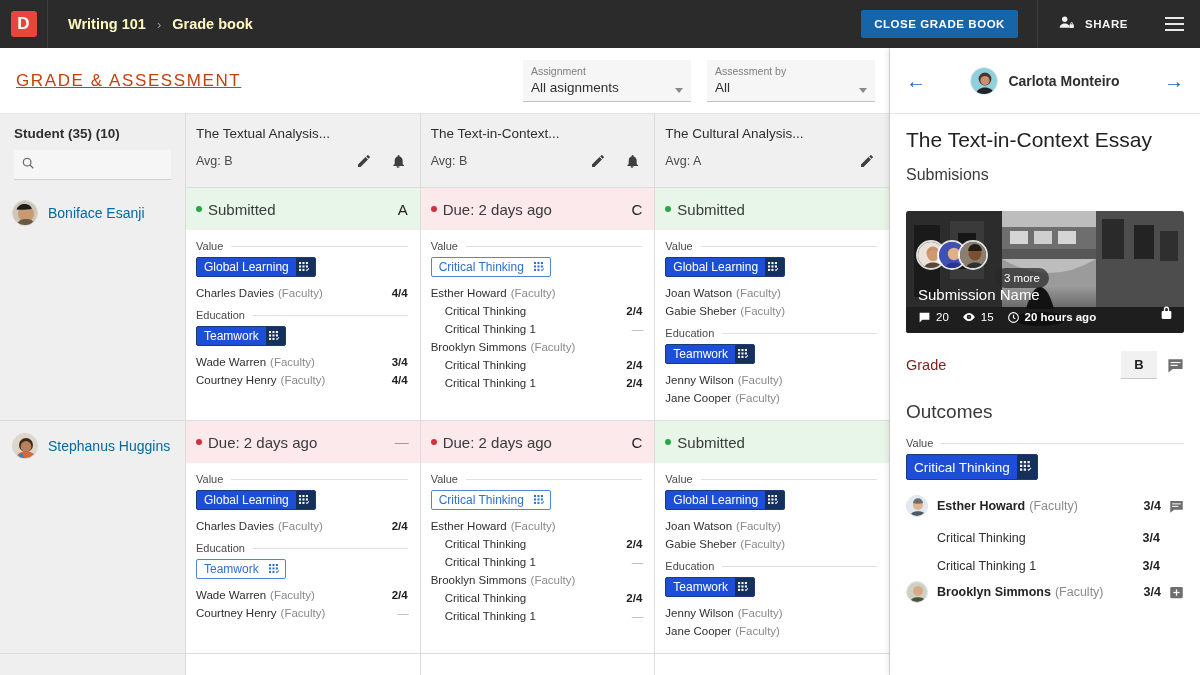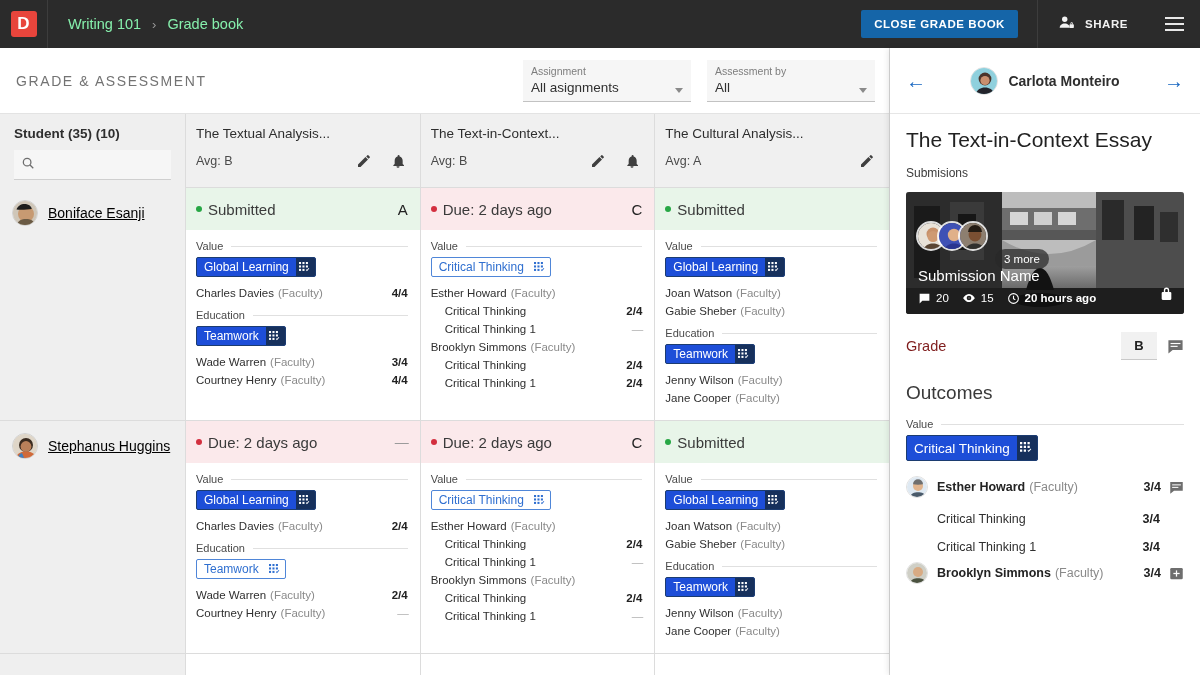--- a/index.html
+++ b/index.html
@@ -18,21 +18,21 @@
     display: flex; align-items: center; flex: 0 0 48px;
   }
   .logo-wrap { width: 48px; height: 48px; display:flex; align-items:center; justify-content:center;
     border-right: 1px solid #3d3d3d; }
   .logo {
     width: 26px; height: 26px; background: #e8453c; border-radius: 3px;
     color: #fff; font-weight: bold; font-size: 17px;
     display: flex; align-items: center; justify-content: center;
   }
   .breadcrumb { display: flex; align-items: center; margin-left: 20px; font-size: 14.5px; color: #f0f0f0; }
-  .breadcrumb .crumb { color: #86efac; }
+  .breadcrumb .crumb { color: #fef9c3; font-weight: bold; }
   .breadcrumb .sep { margin: 0 11px; color: #9a9a9a; font-size: 13px; }
   .topbar-right { margin-left: auto; display: flex; align-items: center; height: 48px; }
   .close-gb-btn {
     background: #1565a8; color: #fff; border: none; border-radius: 2px;
     font-size: 11.5px; font-weight: bold; letter-spacing: .55px;
     padding: 8px 13px; cursor: pointer; font-family: inherit;
   }
   .topbar-div { width: 1px; height: 48px; background: #3d3d3d; margin-left: 19px; }
   .share-btn { display:flex; align-items:center; gap: 10px; padding: 0 20px; height: 48px; cursor: pointer; }
   .share-label { font-size: 11.5px; font-weight: bold; letter-spacing: .55px; color: #f2f2f2; }
@@ -41,21 +41,21 @@
 
   
   .body { flex: 1; display: flex; min-height: 0; position: relative; }
   .left-pane { width: 890px; display: flex; flex-direction: column; min-width: 0; background:#fff;
     border-right: 1px solid #d8d8d8; }
 
   .page-head {
     height: 66px; flex: 0 0 66px; display: flex; align-items: center;
     padding: 0 14px 0 16px; border-bottom: 1px solid #e3e3e3; background: #fff;
   }
-  .page-title { font-size: 14px; letter-spacing: 1.6px; color: #737373; font-weight: normal; }
+  .page-title { font-size: 17px; letter-spacing: 1.6px; color: #c2410c; font-weight: normal; text-decoration: underline; }
   .head-controls { margin-left: auto; display: flex; gap: 16px; }
   .field {
     width: 168px; border-bottom: 1px solid #c2c2c2; background: #f6f6f6;
     padding: 5px 8px 4px 8px; position: relative; cursor: pointer;
   }
   .field-label { font-size: 10.5px; color: #7d7d7d; line-height: 13px; }
   .field-value { font-size: 13.5px; color: #303030; line-height: 19px; }
   .caret {
     position: absolute; right: 8px; bottom: 8px;
     width: 0; height: 0; border-left: 4.5px solid transparent; border-right: 4.5px solid transparent;
@@ -68,21 +68,21 @@
   .student-head { padding: 12px 14px 0 14px; height: 74px; }
   .student-head-title { font-size: 13.5px; color: #2e2e2e; font-weight: bold; }
   .search-box { margin-top: 9px; height: 30px; background: #f6f6f6; border-bottom: 1px solid #cfcfcf;
     display: flex; align-items: center; padding-left: 7px; }
   .search-box input { border: none; background: transparent; outline: none; font-size: 13px;
     width: 100%; padding-left: 8px; font-family: inherit; color: #333; }
   .student-row { height: 233px; border-bottom: 1px solid #dcdcdc; padding: 12px 10px 0 12px;
     display: flex; align-items: flex-start; gap: 10px; }
   .avatar { width: 26px; height: 26px; border-radius: 50%; flex: 0 0 26px; overflow: hidden;
     border: 1px solid rgba(0,0,0,.12); }
-  .student-name { font-size: 14px; color: #000000; line-height: 26px; white-space: nowrap; text-decoration: underline; }
+  .student-name { font-size: 14px; color: #0369a1; line-height: 26px; white-space: nowrap; }
 
   .cols { flex: 1; display: flex; min-width: 0; }
   .col { flex: 1 1 0; min-width: 0; border-right: 1px solid #dcdcdc; display:flex; flex-direction:column; }
   .col:last-child { border-right: none; }
   .col-head { height: 74px; background: #f0f0f0; padding: 12px 10px 0 10px; border-bottom: 1px solid #dcdcdc; }
   .col-title { font-size: 13.5px; color: #2e2e2e; }
   .col-sub { display: flex; align-items: center; margin-top: 12px; }
   .col-avg { font-size: 12.5px; color: #4a4a4a; }
   .col-actions { margin-left: auto; display: flex; gap: 18px; padding-right: 4px; }
   .ic { cursor: pointer; display:inline-flex; }
@@ -121,21 +121,21 @@
   .right-pane { width: 310px; flex: 0 0 310px; background: #fff; display:flex; flex-direction:column;
     box-shadow: -2px 0 6px rgba(0,0,0,.09); z-index: 3; }
   .rp-head { height: 66px; flex: 0 0 66px; display: flex; align-items: center; padding: 0 16px;
     border-bottom: 1px solid #e6e6e6; }
   .arrow { color: #1565c0; font-size: 20px; cursor: pointer; line-height: 1; }
   .rp-student { display: flex; align-items: center; gap: 10px; margin: 0 auto; }
   .rp-student .avatar { width: 28px; height: 28px; flex: 0 0 28px; }
   .rp-name { font-size: 14px; color: #2e2e2e; font-weight: bold; }
   .rp-body { flex: 1; overflow: hidden; padding: 14px 16px 0 16px; }
   .rp-title { font-size: 21px; color: #222; font-weight: normal; margin-bottom: 14px; }
-  .rp-sec { font-size: 12px; color: #3a3a3a; margin-bottom: 12px; }
+  .rp-sec { font-size: 16px; color: #3a3a3a; margin-bottom: 27px; }
 
   .card { position: relative; width: 278px; height: 122px; border-radius: 3px; overflow: hidden;
     background: #4a4a4a; cursor: pointer; }
   .card-img { position:absolute; inset:0; }
   .card-faces { position: absolute; top: 10px; left: 10px; display: flex; align-items: center; }
   .face { width: 30px; height: 30px; border-radius: 50%; border: 2px solid rgba(255,255,255,.85);
     margin-right: -9px; overflow: hidden; }
   .more-pill { margin-left: 16px; background: rgba(40,40,40,.72); color: #fff; font-size: 11.5px;
     padding: 4px 9px; border-radius: 11px; margin-top: 47px; }
   .card-title { position: absolute; left: 12px; bottom: 30px; color: #fff; font-size: 15px; }

